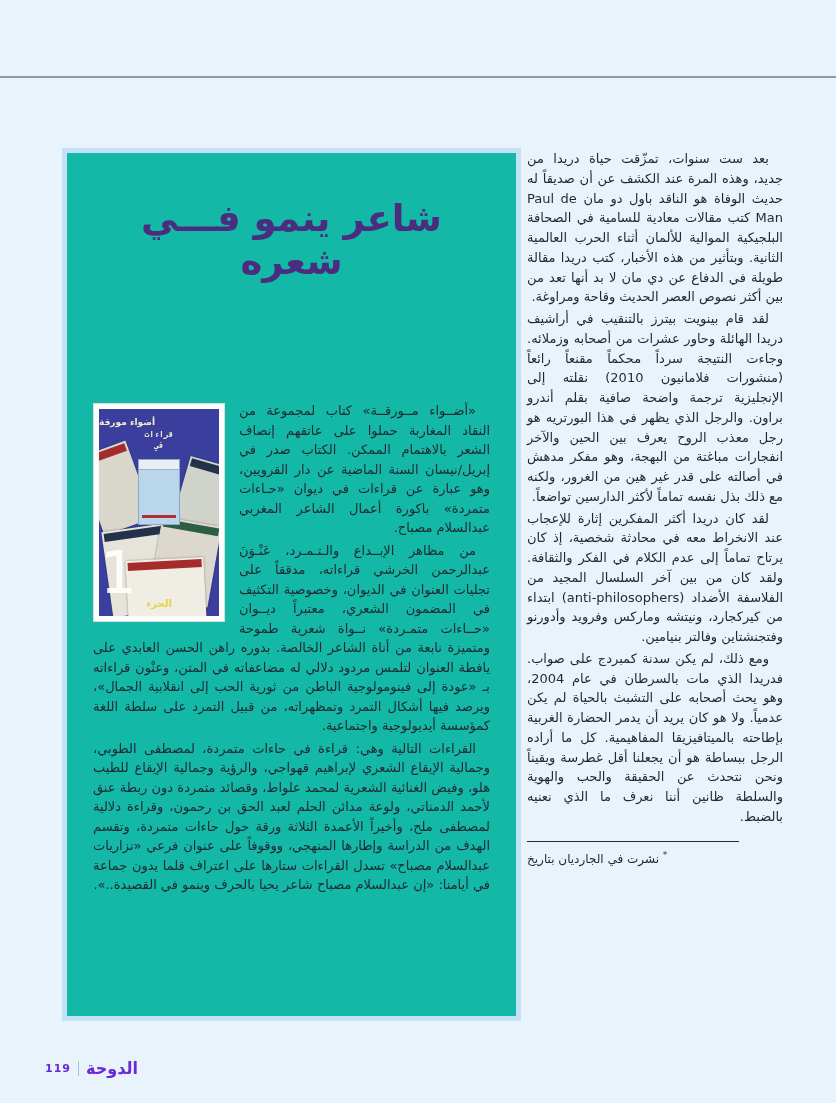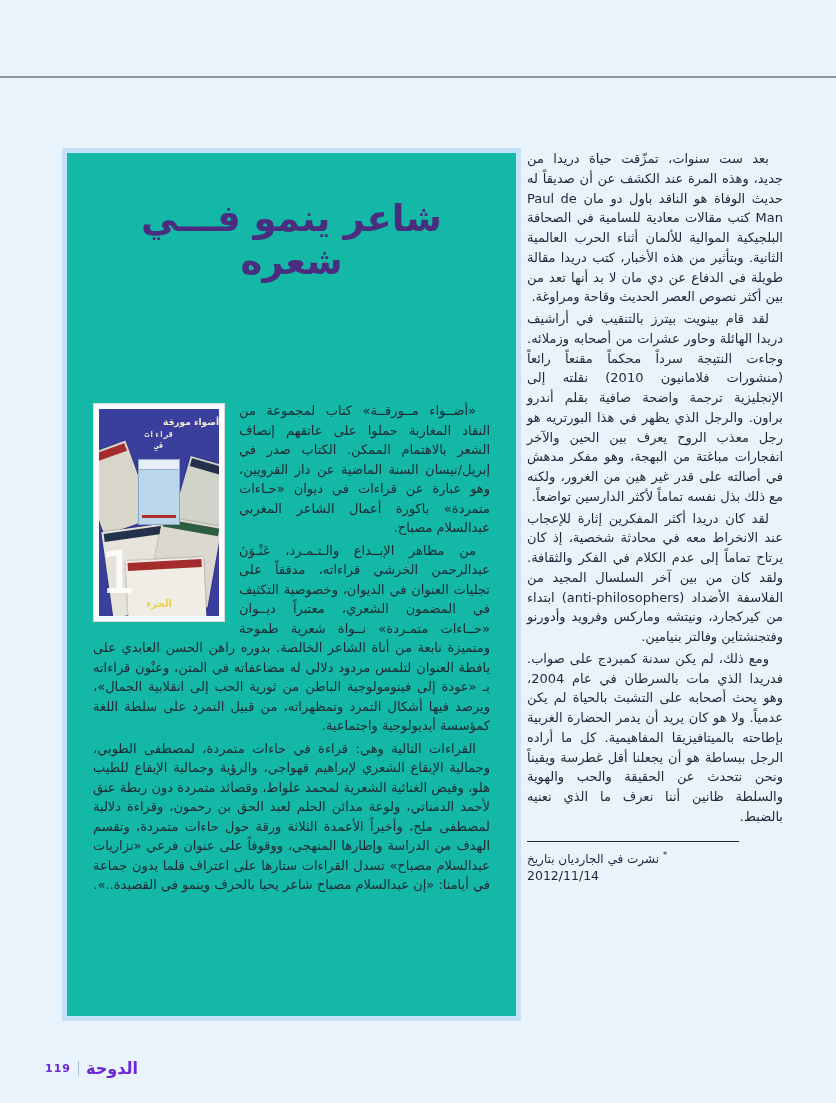--- a/index.html
+++ b/index.html
@@ -32,21 +32,21 @@
   
   .book-cover-frame {
     float:left; width:132px; height:219px; box-sizing:border-box;
     background:#fdfdfd; border:1px solid #d8dde2; padding:5px;
     margin:2px 0 8px 0; margin-right:14px;
   }
   .book-cover {
     position:relative; width:100%; height:100%;
     background:#3a3f9e; overflow:hidden; direction:rtl;
   }
-  .cover-title { margin-top:7px; text-align:right; color:#f3ecd0; font-size:9px; font-weight:bold; line-height:1.45; position:relative; z-index:3; }
+  .cover-title { margin-top:7px; text-align:left; color:#f3ecd0; font-size:9px; font-weight:bold; line-height:1.45; position:relative; z-index:3; }
   .cover-subtitle { text-align:center; color:#f3ecd0; font-size:8px; font-weight:bold; line-height:1.4; position:relative; z-index:3;font-family:Liberation Mono, monospace; }
   .cover-panel {
     position:absolute; top:50px; left:50%; transform:translateX(-50%);
     width:40px; height:64px; background:#b9d6ea; border:1px solid #8aa8c8; z-index:4;
   }
   .cover-panel .panel-band { height:9px; background:#e8eef5; border-bottom:1px solid #9ab1c9; }
   .cover-panel .panel-red { position:absolute; bottom:6px; left:3px; right:3px; height:3px; background:#b03030; }
   .collage-piece { position:absolute; box-shadow:0 0 2px rgba(0,0,0,.45); z-index:2; }
   .collage-piece .masthead { height:8px; margin:2px; }
   .cp1 { left:-10px; top:38px; width:52px; height:82px; background:#d9d7cb; transform:rotate(-20deg); }
@@ -136,21 +136,20 @@
 
   <div class="right-col">
     <p>بعد ست سنوات، تمزّقت حياة دريدا من جديد، وهذه المرة عند الكشف عن أن صديقاً له حديث الوفاة هو الناقد باول دو مان Paul de Man كتب مقالات معادية للسامية في الصحافة البلجيكية الموالية للألمان أثناء الحرب العالمية الثانية. وبتأثير من هذه الأخبار، كتب دريدا مقالة طويلة في الدفاع عن دي مان لا بد أنها تعد من بين أكثر نصوص العصر الحديث وقاحة ومراوغة.</p>
     <p>لقد قام بينويت بيترز بالتنقيب في أراشيف دريدا الهائلة وحاور عشرات من أصحابه وزملائه. وجاءت النتيجة سرداً محكماً مقنعاً رائعاً (منشورات فلامانيون 2010) نقلته إلى الإنجليزية ترجمة واضحة صافية بقلم أندرو براون. والرجل الذي يظهر في هذا البورتريه هو رجل معذب الروح يعرف بين الحين والآخر انفجارات مباغتة من البهجة، وهو مفكر مدهش في أصالته على قدر غير هين من الغرور، ولكنه مع ذلك بذل نفسه تماماً لأكثر الدارسين تواضعاً.</p>
     <p>لقد كان دريدا أكثر المفكرين إثارة للإعجاب عند الانخراط معه في محادثة شخصية، إذ كان يرتاح تماماً إلى عدم الكلام في الفكر والثقافة. ولقد كان من بين آخر السلسال المجيد من الفلاسفة الأضداد (anti-philosophers) ابتداء من كيركجارد، ونيتشه وماركس وفرويد وأدورنو وفتجنشتاين وفالتر بنيامين.</p>
     <p>ومع ذلك، لم يكن سدنة كمبردج على صواب. فدريدا الذي مات بالسرطان في عام 2004، وهو يحث أصحابه على التشبث بالحياة لم يكن عدمياً. ولا هو كان يريد أن يدمر الحضارة الغربية بإطاحته بالميتافيزيقا المفاهيمية. كل ما أراده الرجل ببساطة هو أن يجعلنا أقل غطرسة ويقيناً ونحن نتحدث عن الحقيقة والحب والهوية والسلطة ظانين أننا نعرف ما الذي نعنيه بالضبط.</p>
 
     <div class="footnote-rule"></div>
     <div class="footnote">
       <span class="marker">*</span><span> نشرت في الجارديان بتاريخ</span>
-      <div class="footnote-date">2012/11/14</div>
     </div>
   </div>
 
   <div class="footer">
     <span class="page-number">119</span>
     <span class="footer-divider"></span>
     <span class="magazine-logo">الدوحة</span>
   </div>
 
 </div>

